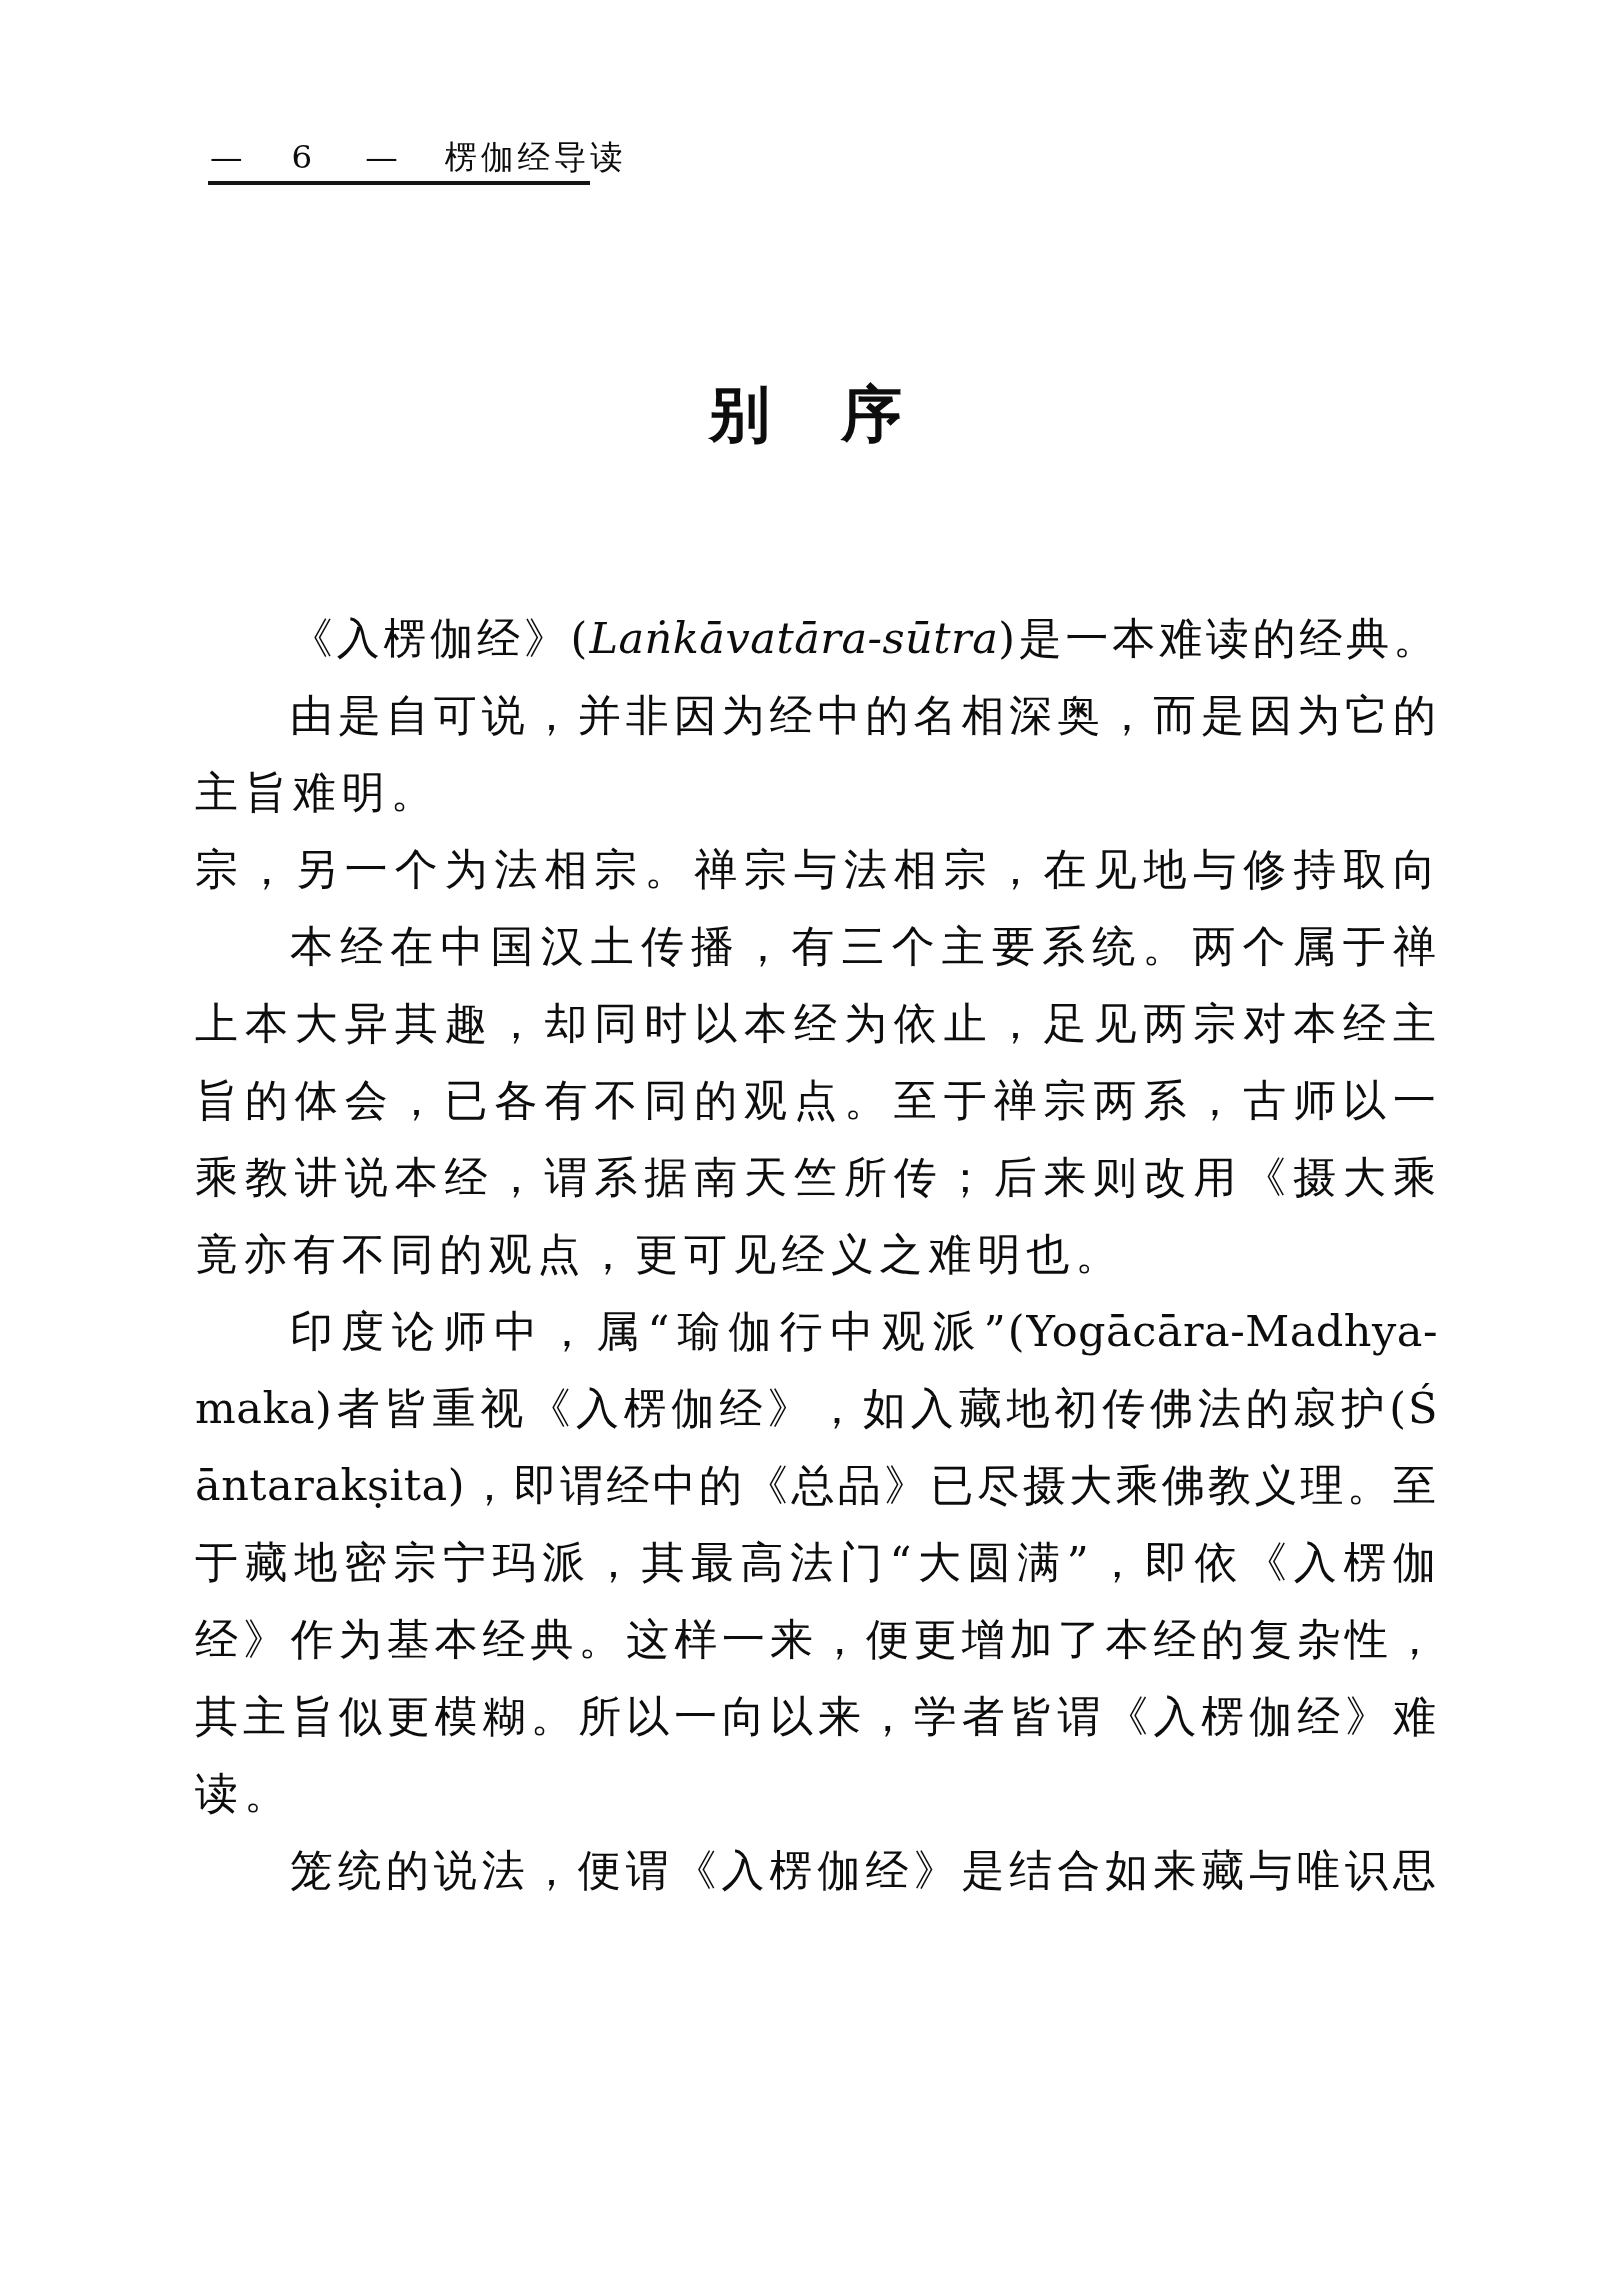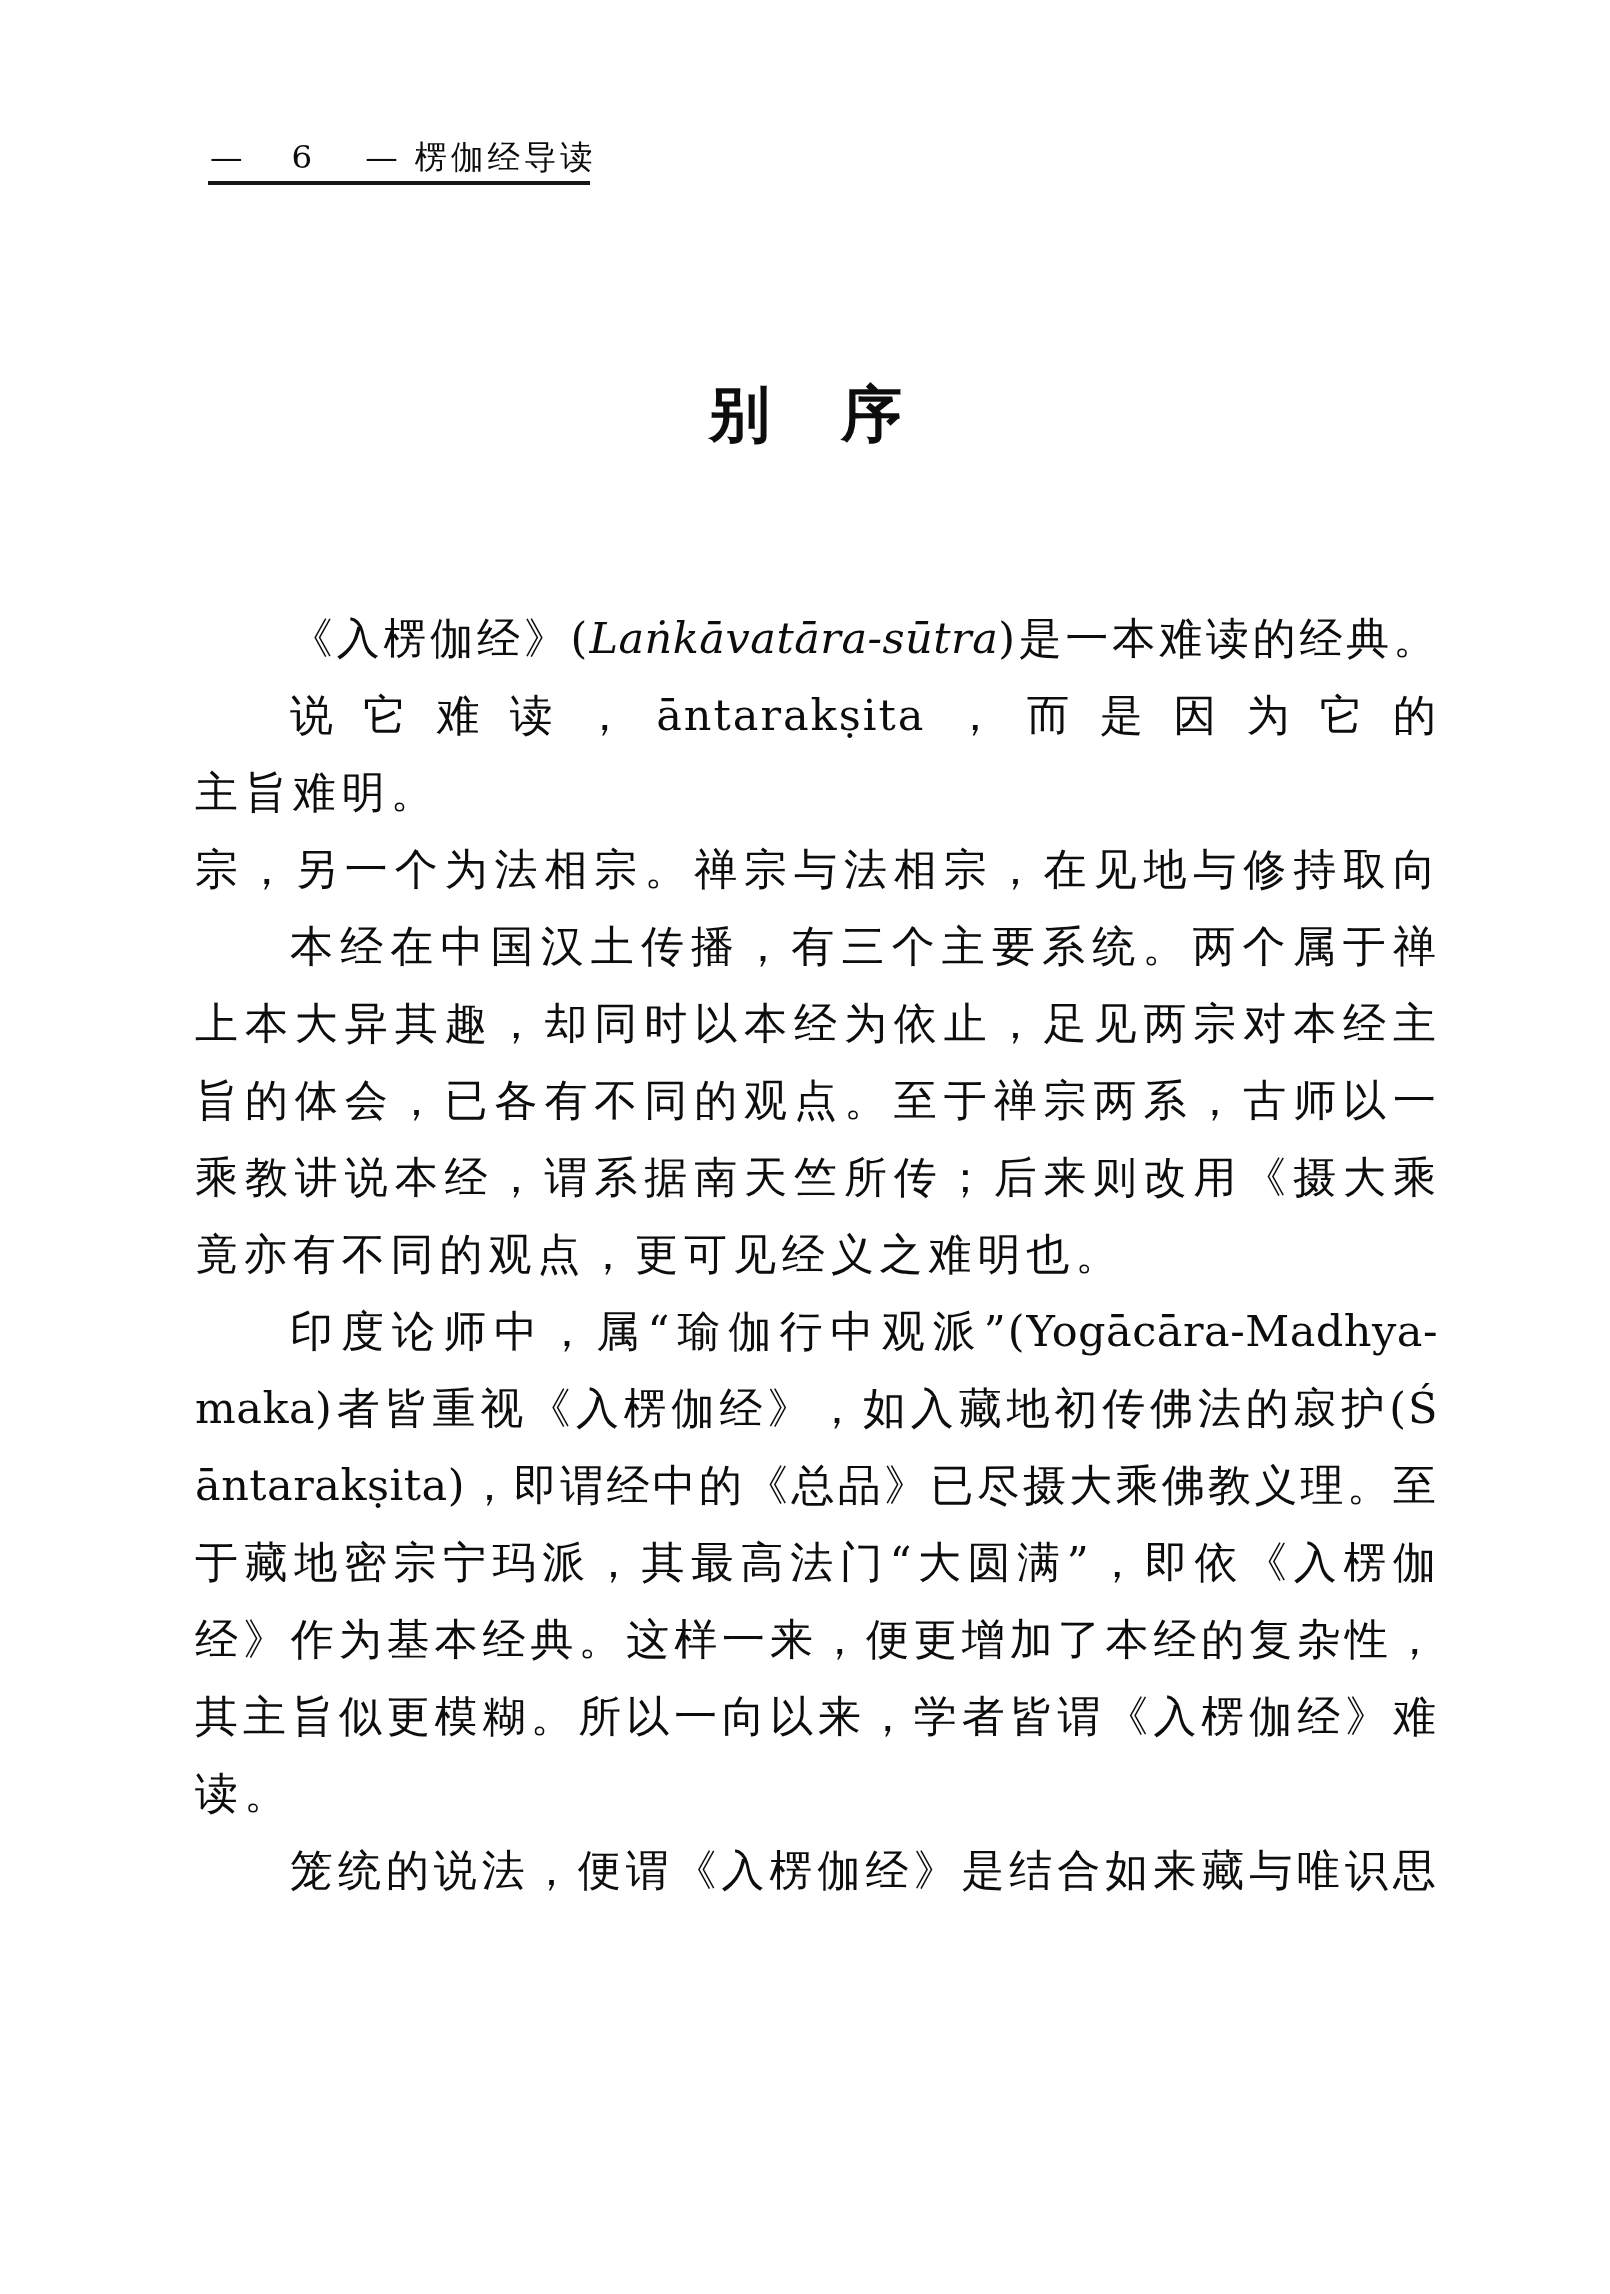--- a/index.html
+++ b/index.html
@@ -22,21 +22,21 @@
     left: 210px;
     top: 138px;
     display: flex;
     align-items: baseline;
     font-size: 32.5px;
     line-height: 39px;
     white-space: nowrap;
   }
   .running-head .rh-num   { margin-left: 49px; }
   .running-head .rh-dash2 { margin-left: 53px; }
-  .running-head .rh-title { margin-left: 17px; letter-spacing: 3.9px; }
+  .running-head .rh-title { margin-left: 47px; letter-spacing: 3.9px; }
   .header-rule {
     position: absolute;
     left: 208px;
     top: 181px;
     width: 382px;
     height: 3.9px;
     background: #161616;
   }
   
   .section-title {
@@ -84,21 +84,21 @@
   </div>
   <div class="header-rule"></div>
 
   <div class="section-title">
       <span>别</span>
       <span>序</span>
     </div>
 
   <div class="body-text">
       <div class="line fill indent">《入楞伽经》(<span class="latin it">Laṅkāvatāra-sūtra</span>)是一本难读的经典。</div>
-      <div class="line fill indent">说它难读，āntarakṣita，而是因为它的</div>
+      <div class="line fill indent">由是自可说，并非因为经中的名相深奥，而是因为它的</div>
       <div class="line short">主旨难明。</div>
       <div class="line fill">宗，另一个为法相宗。禅宗与法相宗，在见地与修持取向</div>
       <div class="line fill indent">本经在中国汉土传播，有三个主要系统。两个属于禅</div>
       <div class="line fill">上本大异其趣，却同时以本经为依止，足见两宗对本经主</div>
       <div class="line fill">旨的体会，已各有不同的观点。至于禅宗两系，古师以一</div>
       <div class="line fill">乘教讲说本经，谓系据南天竺所传；后来则改用《摄大乘</div>
       <div class="line short">竟亦有不同的观点，更可见经义之难明也。</div>
       <div class="line fill indent">印度论师中，属“瑜伽行中观派”(<span class="latin">Yogācāra-Madhya-</span></div>
       <div class="line fill"><span class="latin">maka</span>)者皆重视《入楞伽经》，如入藏地初传佛法的寂护(<span class="latin">Ś</span></div>
       <div class="line fill"><span class="latin">āntarakṣita</span>)，即谓经中的《总品》已尽摄大乘佛教义理。至</div>

